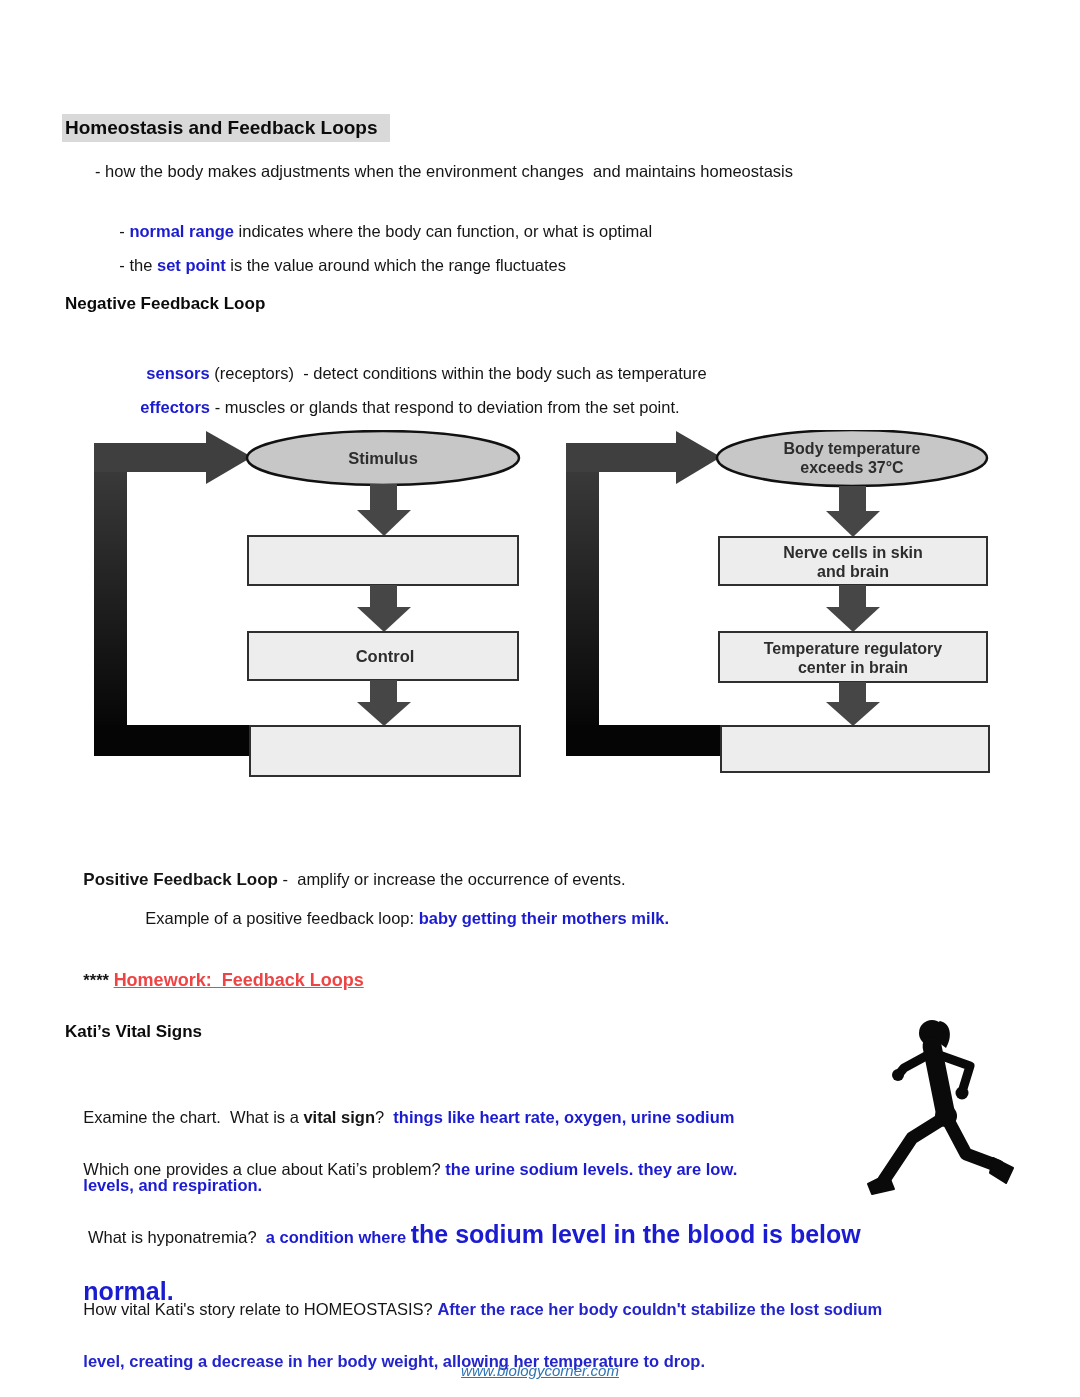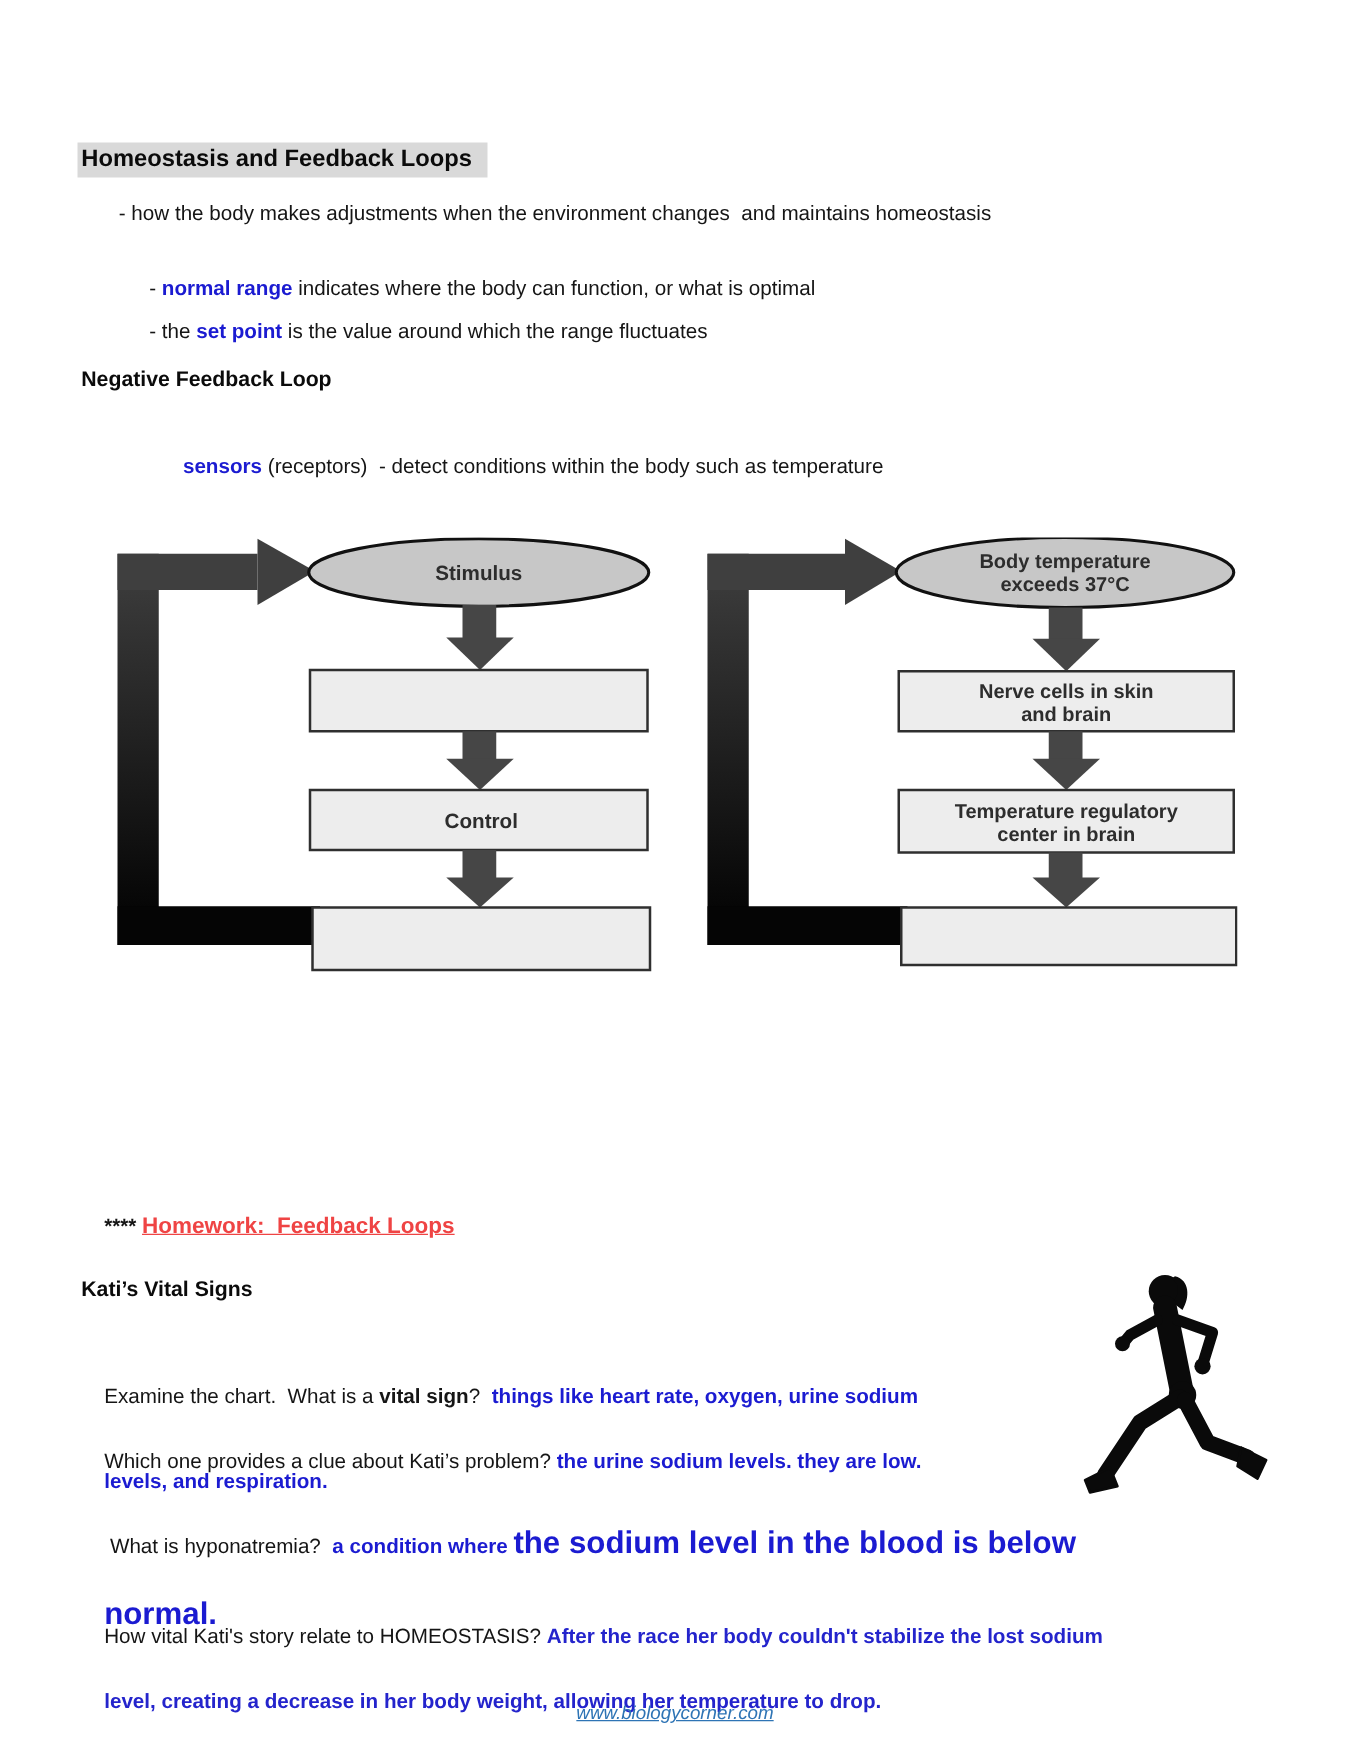--- a/index.html
+++ b/index.html
@@ -46,20 +46,23 @@
   <div class="abs body" style="left:101px; top:234px;">
     <span>- the </span><span class="blue-bold">set point</span><span> is the value around which the range fluctuates</span>
   </div>
 
   <div class="abs heading" style="left:65px; top:294px;">Negative Feedback Loop</div>
 
   <div class="abs body" style="left:128px; top:342px;">
     <span class="blue-bold">sensors</span><span> (receptors)  - detect conditions within the body such as temperature</span>
   </div>
 
+  <div class="abs body" style="left:122px; top:376px;">
+    <span class="blue-bold">effectors</span><span> - muscles or glands that respond to deviation from the set point.</span>
+  </div>
 
   <svg class="abs" style="left:86px; top:430px;" width="440" height="352" viewBox="0 0 440 352">
     <defs>
       <linearGradient id="loopgrad1" x1="0" y1="0" x2="0" y2="1">
         <stop offset="0" stop-color="#3f3f3f"></stop>
           <stop offset="1" stop-color="#000000"></stop>
       </linearGradient>
     </defs>
 
     <rect x="8" y="13" width="33" height="313" fill="url(#loopgrad1)"></rect>
@@ -116,21 +119,27 @@
     <rect x="161" y="202" width="268" height="50" fill="#ededed" stroke="#2f2f2f" stroke-width="2"></rect>
     <text x="295" y="224" class="dtext2">Temperature regulatory</text>
     <text x="295" y="243" class="dtext2">center in brain</text>
 
     <rect x="281" y="252" width="27" height="21" fill="#464646"></rect>
     <polygon points="268,272 322,272 295,296" fill="#464646"></polygon>
 
     <rect x="163" y="296" width="268" height="46" fill="#ededed" stroke="#2f2f2f" stroke-width="2"></rect>
   </svg>
 
+  <div class="abs body" style="left:65px; top:848px;">
+    <span class="bold" style="font-size:17px;">Positive Feedback Loop</span><span> -  amplify or increase the occurrence of events.</span>
+  </div>
 
+  <div class="abs body" style="left:127px; top:887px;">
+    <span>Example of a positive feedback loop: </span><span class="blue-bold">baby getting their mothers milk.</span>
+  </div>
 
   <div class="abs body" style="left:65px; top:948px;">
     <span class="bold">**** </span><a class="link">Homework:  Feedback Loops</a>
   </div>
 
   <div class="abs heading" style="left:65px; top:1022px;">Kati’s Vital Signs</div>
 
   <div class="abs body" style="left:65px; top:1066px; width:840px; line-height:34px;">
     <span>Examine the chart.  What is a </span><span class="bold">vital sign</span><span>?  </span><span class="blue-bold">things like heart rate, oxygen, urine sodium</span><br>
     <span class="blue-bold">levels, and respiration.</span>

